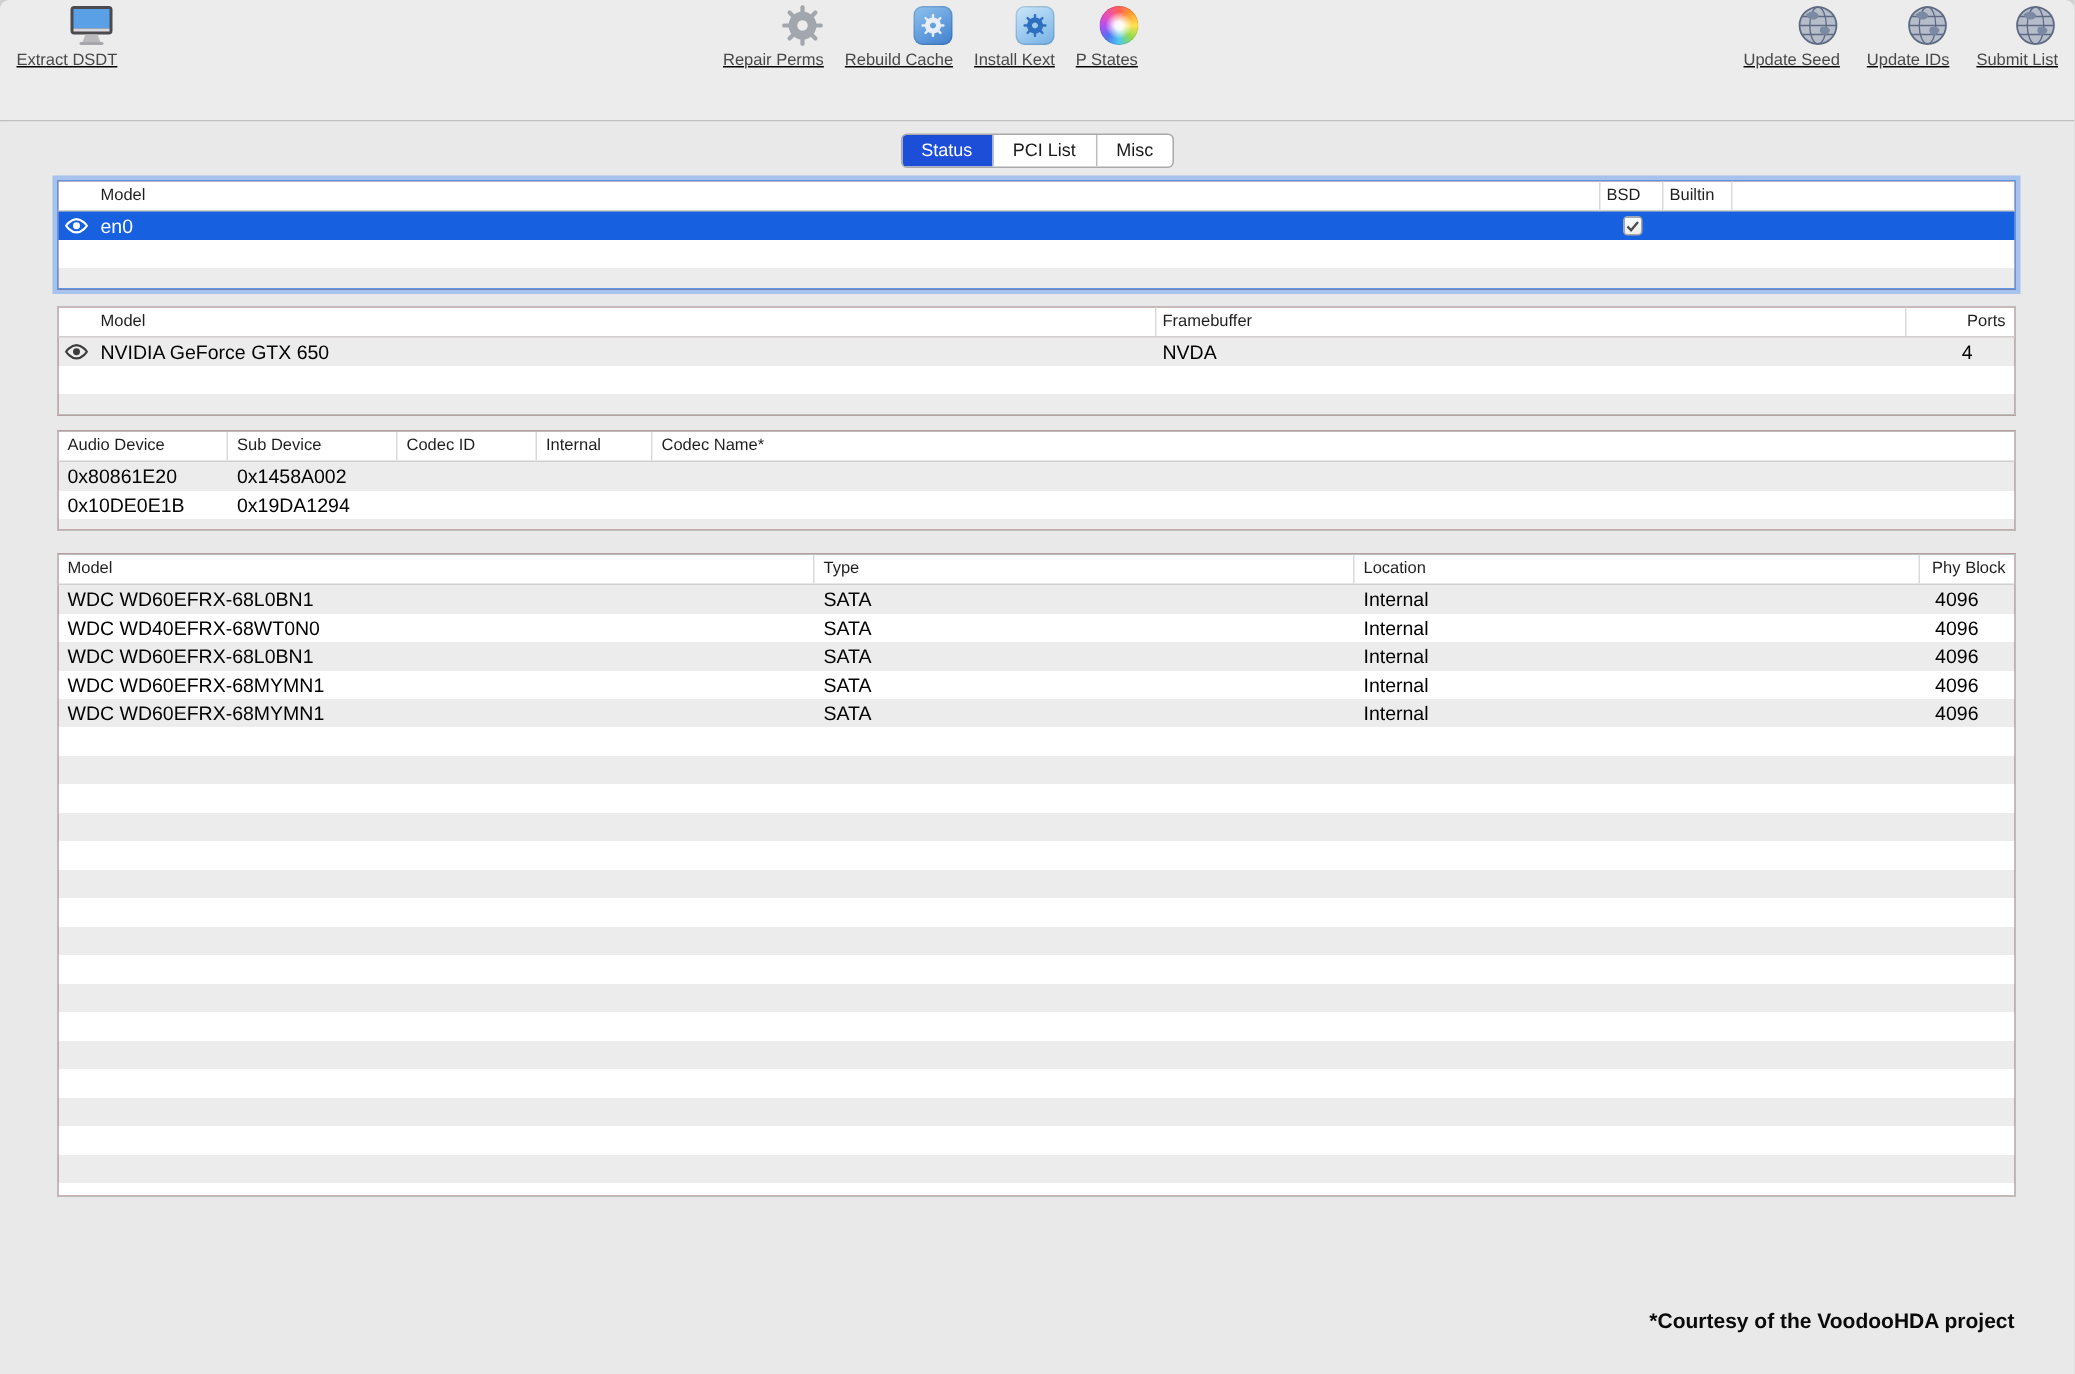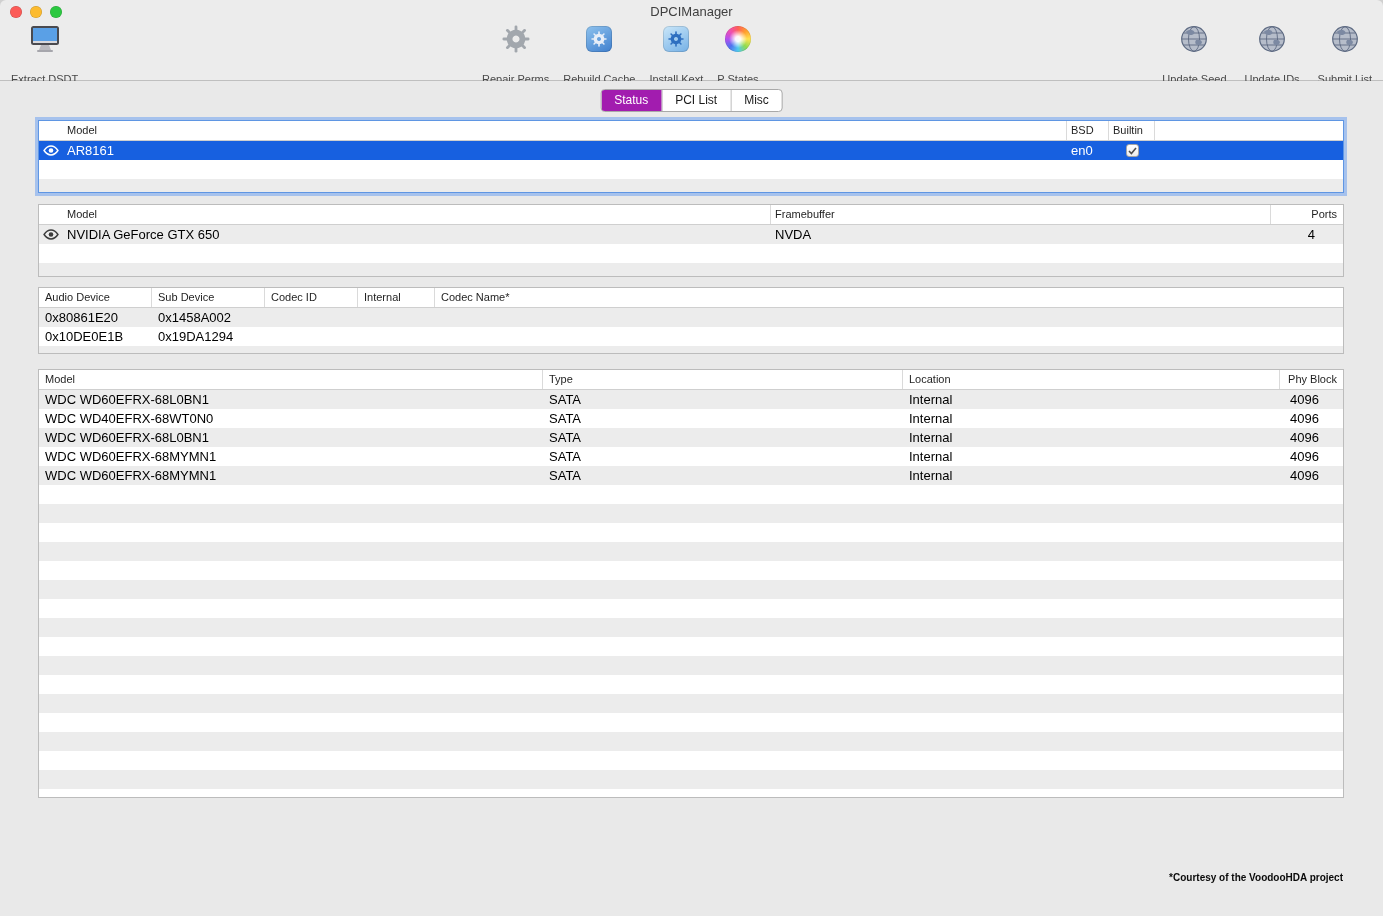--- a/index.html
+++ b/index.html
@@ -20,38 +20,38 @@
   .traffic-lights{position:absolute;left:10px;top:6px;display:flex;gap:8px;}
   .tl{width:12px;height:12px;border-radius:50%;box-shadow:inset 0 0 0 .5px rgba(0,0,0,.2);}
   .tl.red{background:#fc5b57;}
   .tl.yellow{background:#fcbb2f;}
   .tl.green{background:#2bc840;}
   .win-title{text-align:center;line-height:24px;font-size:13px;color:#404040;}
   .toolbar{height:58px;display:flex;align-items:flex-start;padding:0 6px;}
   .tb-spacer{flex:1;}
   .tb-group{display:flex;gap:4px;}
   .tb-group.right{gap:8px;}
-  .tb-item{display:flex;flex-direction:column;align-items:center;gap:18px;padding:1px 5px;border-radius:4px;}
+  .tb-item{display:flex;flex-direction:column;align-items:flex-end;gap:1px;padding:1px 5px;border-radius:4px;text-decoration:underline;}
   .tb-icon{height:32px;display:flex;align-items:center;justify-content:center;}
   .tb-label{font-size:11px;color:#484848;white-space:nowrap;}
   .kext-box{width:26px;height:26px;border-radius:6px;display:flex;align-items:center;justify-content:center;
     background:linear-gradient(150deg,#8fc3ee,#3f7fce);box-shadow:inset 0 0 0 1px rgba(0,0,0,.12);}
   .kext-box.light{background:linear-gradient(150deg,#cbe7f9,#74b0e6);}
   .color-wheel{width:26px;height:26px;border-radius:50%;
     background:
       radial-gradient(circle,rgba(255,255,255,.95) 0 2.5px,rgba(255,255,255,0) 9px),
       conic-gradient(#ff5f58,#ff9f2e,#ffe14d,#8fdb4f,#4fc9ef,#4f72ef,#b44fef,#ef4fb0,#ff5f58);
     box-shadow:inset 0 0 0 .5px rgba(0,0,0,.15);}
   
   .content{position:relative;height:835px;background:#e9e9e9;}
   .segmented{position:absolute;top:8px;left:50%;transform:translateX(-50%);
     display:flex;height:21px;background:#fff;border:1px solid #a9a9a9;border-radius:4px;overflow:hidden;}
   .seg{padding:0 13px;line-height:21px;font-size:12px;color:#1a1a1a;border-left:1px solid #bdbdbd;cursor:default;}
   .seg:first-child{border-left:none;}
-  .seg.selected{background:#a21caf;color:#fff;}
+  .seg.selected{background:#1d4ed8;color:#fff;}
   
   .tbl{position:absolute;left:38px;width:1306px;background:#7f1d1d;border:1px solid #bcbcbc;box-sizing:border-box;}
   .tbl.focus-ring{border:1px solid #5f96e3;box-shadow:0 0 0 3px rgba(112,163,241,.55);}
   .thead{display:grid;height:20px;background:#fff;border-bottom:1px solid #cfcfcf;box-sizing:border-box;}
   .th{font-size:11px;line-height:19px;color:#1f1f1f;padding:0 4px;border-right:1px solid #dadada;
     white-space:nowrap;overflow:hidden;box-sizing:border-box;}
   .th:last-child{border-right:none;}
   .th.no-sep{border-right:none;}
   .tbody{position:absolute;top:20px;left:0;right:0;bottom:0;
     background:repeating-linear-gradient(to bottom,#ececec 0 19px,#ffffff 19px 38px);}
@@ -67,21 +67,21 @@
   .grid-disk{grid-template-columns:504px 360px 377px 1fr;}
   .grid-audio .th,.grid-audio .td,.grid-disk .th,.grid-disk .td{padding:0 6px;}
   .th.right-h{text-align:right;padding-right:6px;}
   .td.num{text-align:right;padding-right:28px;}
   .td.num-disk{text-align:right;padding-right:24px;}
   .cell-center{display:flex;align-items:center;justify-content:center;padding:0;}
   .checkbox{width:13px;height:13px;border:1px solid #a6a6a6;border-radius:3px;
     background:linear-gradient(#ffffff,#ededed);display:flex;align-items:center;justify-content:center;box-sizing:border-box;}
   .checkbox.dim{opacity:.75;}
   
-  .footnote{position:absolute;top:791px;right:40px;font-size:10px;font-weight:bold;color:#0a0a0a;}
+  .footnote{position:absolute;top:791px;right:40px;font-size:14px;font-weight:bold;color:#0a0a0a;}
   svg{display:block;}
 </style>
 </head>
 <body>
 
 <svg width="0" height="0" style="position:absolute">
   <defs>
     <symbol id="sym-gear" viewBox="0 0 24 24">
       <g fill="currentColor">
         <rect x="10.8" y="0.4" width="2.4" height="5.4" rx="1.1"></rect>
@@ -115,28 +115,20 @@
     </symbol>
     <symbol id="sym-check" viewBox="0 0 9 8">
       <path d="M1 4 L3.4 6.5 L8 1" stroke="#4d4d4d" stroke-width="1.6" fill="none"></path>
     </symbol>
   </defs>
 </svg>
 
 <div class="window">
 
   <div class="chrome">
-    <div class="titlebar">
-      <div class="traffic-lights">
-        <span class="tl red"></span>
-        <span class="tl yellow"></span>
-        <span class="tl green"></span>
-      </div>
-      <div class="win-title">DPCIManager</div>
-    </div>
 
     <div class="toolbar">
       <div class="tb-group">
         <div class="tb-item">
           <span class="tb-icon">
             <svg width="34" height="30">
                 <use href="#sym-monitor"></use>
               </svg>
           </span>
           <span class="tb-label">Extract DSDT</span>
@@ -227,21 +219,20 @@
       </div>
       <div class="tbody">
         <div class="tr grid-net selected">
           <div class="td icon-cell">
             <span>
                 <svg width="16" height="11">
                   <use href="#sym-eye"></use>
                 </svg>
               </span>
           </div>
-          <div class="td">AR8161</div>
           <div class="td">en0</div>
           <div class="td cell-center">
             <span class="checkbox">
                 <svg width="9" height="8">
                   <use href="#sym-check"></use>
                 </svg>
               </span>
           </div>
           <div class="td"></div>
         </div>

